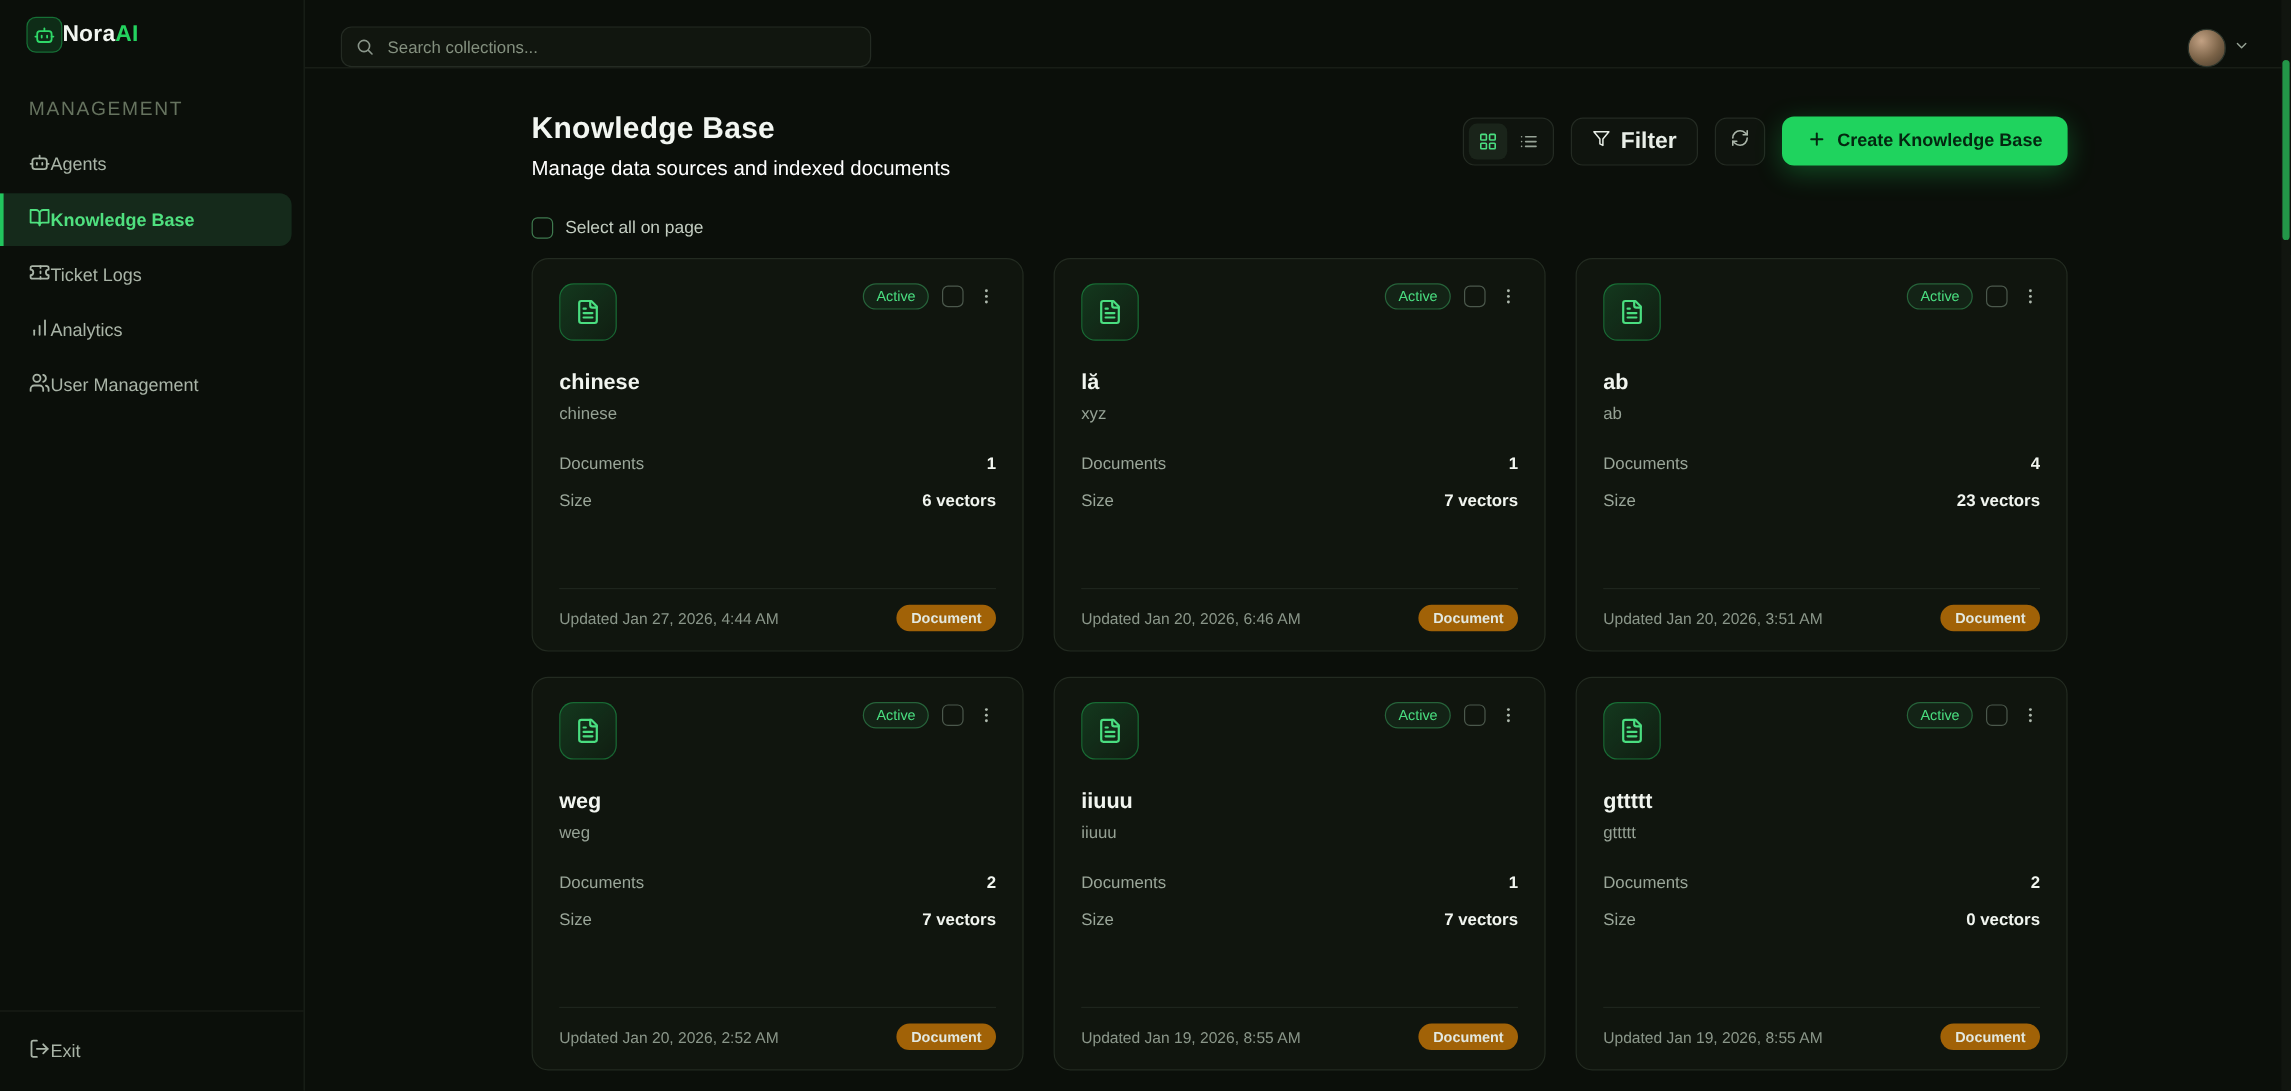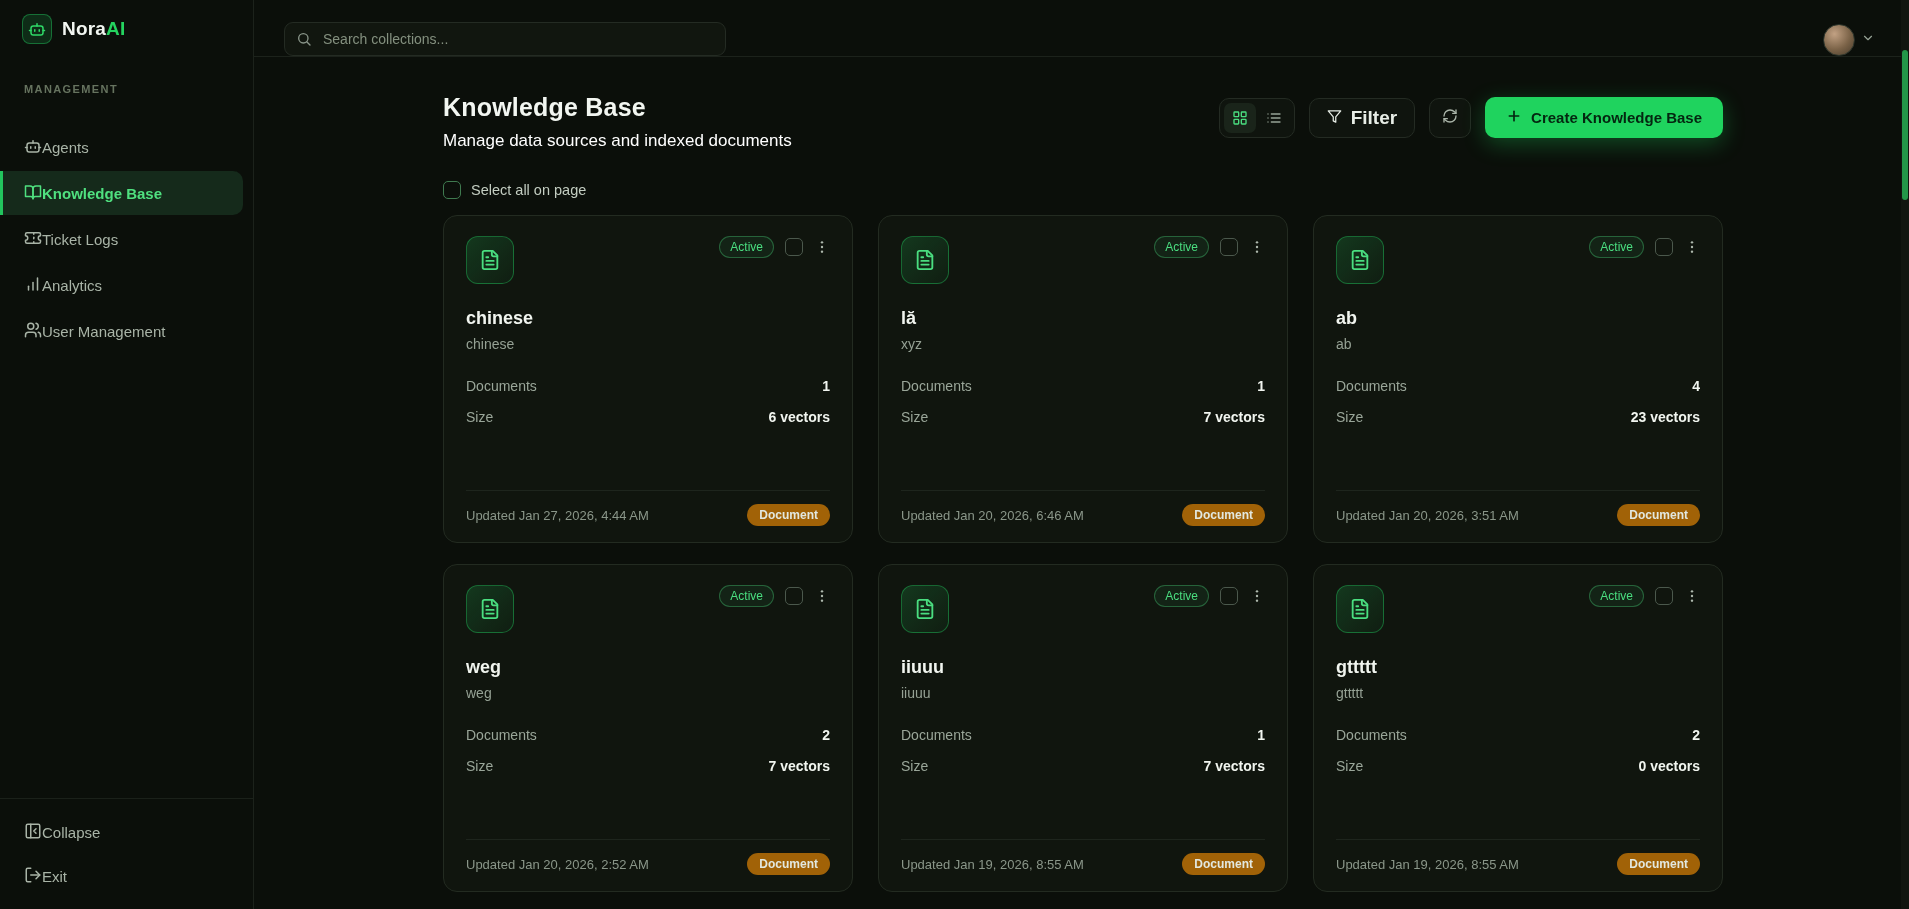--- a/index.html
+++ b/index.html
@@ -10,29 +10,29 @@
     color: #ecf2ea;
   }
   .app { position: relative; width: 1909px; height: 909px; display: flex; overflow: hidden; }
 
   
   .sidebar {
     width: 254px; flex: 0 0 254px; height: 100%;
     background: #0b0f0a; border-right: 1px solid #1c221b;
     display: flex; flex-direction: column;
   }
-  .logo { height: 57px; display: flex; align-items: center; gap: 10px; padding: 0 22px; flex: 0 0 57px; }
+  .logo { height: 57px; display: flex; align-items: center; padding: 0 22px; flex: 0 0 57px; }
   .logo-box {
     width: 30px; height: 30px; border-radius: 8px;
     background: rgba(34,197,94,.16); border: 1px solid rgba(34,197,94,.45);
     color: #2fd968; display: flex; align-items: center; justify-content: center;
   }
   .logo-text { font-size: 19px; font-weight: 800; color: #f2f6f1; letter-spacing: .2px; }
   .logo-text .accent { color: #24d35f; }
-  .section-label { font-size: 11px; letter-spacing: 1.4px; font-weight: 700; color: #66735f; padding: 0 24px; margin: 26px 0 28px; }
+  .section-label { font-size: 16px; letter-spacing: 1.4px; font-weight: 400; color: #66735f; padding: 0 24px; margin: 26px 0 12px; }
   .nav-item {
     display: flex; align-items: center; gap: 0; height: 44px;
     margin: 2px 10px 2px 0; padding: 0 16px 0 24px;
     color: #a9b4a7; font-size: 15px; border-radius: 0 10px 10px 0; cursor: pointer;
   }
   .nav-item svg { flex: 0 0 auto; }
   .nav-item.active {
     background: #152a1b; color: #4fe07f; font-weight: 700;
     box-shadow: inset 3px 0 0 #22c55e;
   }
@@ -182,28 +182,20 @@
               <path d="M16 21v-2a4 4 0 0 0-4-4H6a4 4 0 0 0-4 4v2"></path>
               <circle cx="9" cy="7" r="4"></circle>
               <path d="M22 21v-2a4 4 0 0 0-3-3.87"></path>
               <path d="M16 3.13a4 4 0 0 1 0 7.75"></path>
             </svg></span>
         <span>User Management</span>
       </div>
     </nav>
 
     <div class="sidebar-footer">
-      <div class="nav-item">
-        <span><svg width="18" height="18" viewBox="0 0 24 24" fill="none" stroke="currentColor" stroke-width="2" stroke-linecap="round" stroke-linejoin="round">
-              <rect x="3" y="3" width="18" height="18" rx="2"></rect>
-              <path d="M9 3v18"></path>
-              <path d="m16 15-3-3 3-3"></path>
-            </svg></span>
-        <span>Collapse</span>
-      </div>
       <div class="nav-item">
         <span><svg width="18" height="18" viewBox="0 0 24 24" fill="none" stroke="currentColor" stroke-width="2" stroke-linecap="round" stroke-linejoin="round">
               <path d="M9 21H5a2 2 0 0 1-2-2V5a2 2 0 0 1 2-2h4"></path>
               <polyline points="16 17 21 12 16 7"></polyline>
               <line x1="21" y1="12" x2="9" y2="12"></line>
             </svg></span>
         <span>Exit</span>
       </div>
     </div>
   </aside>

